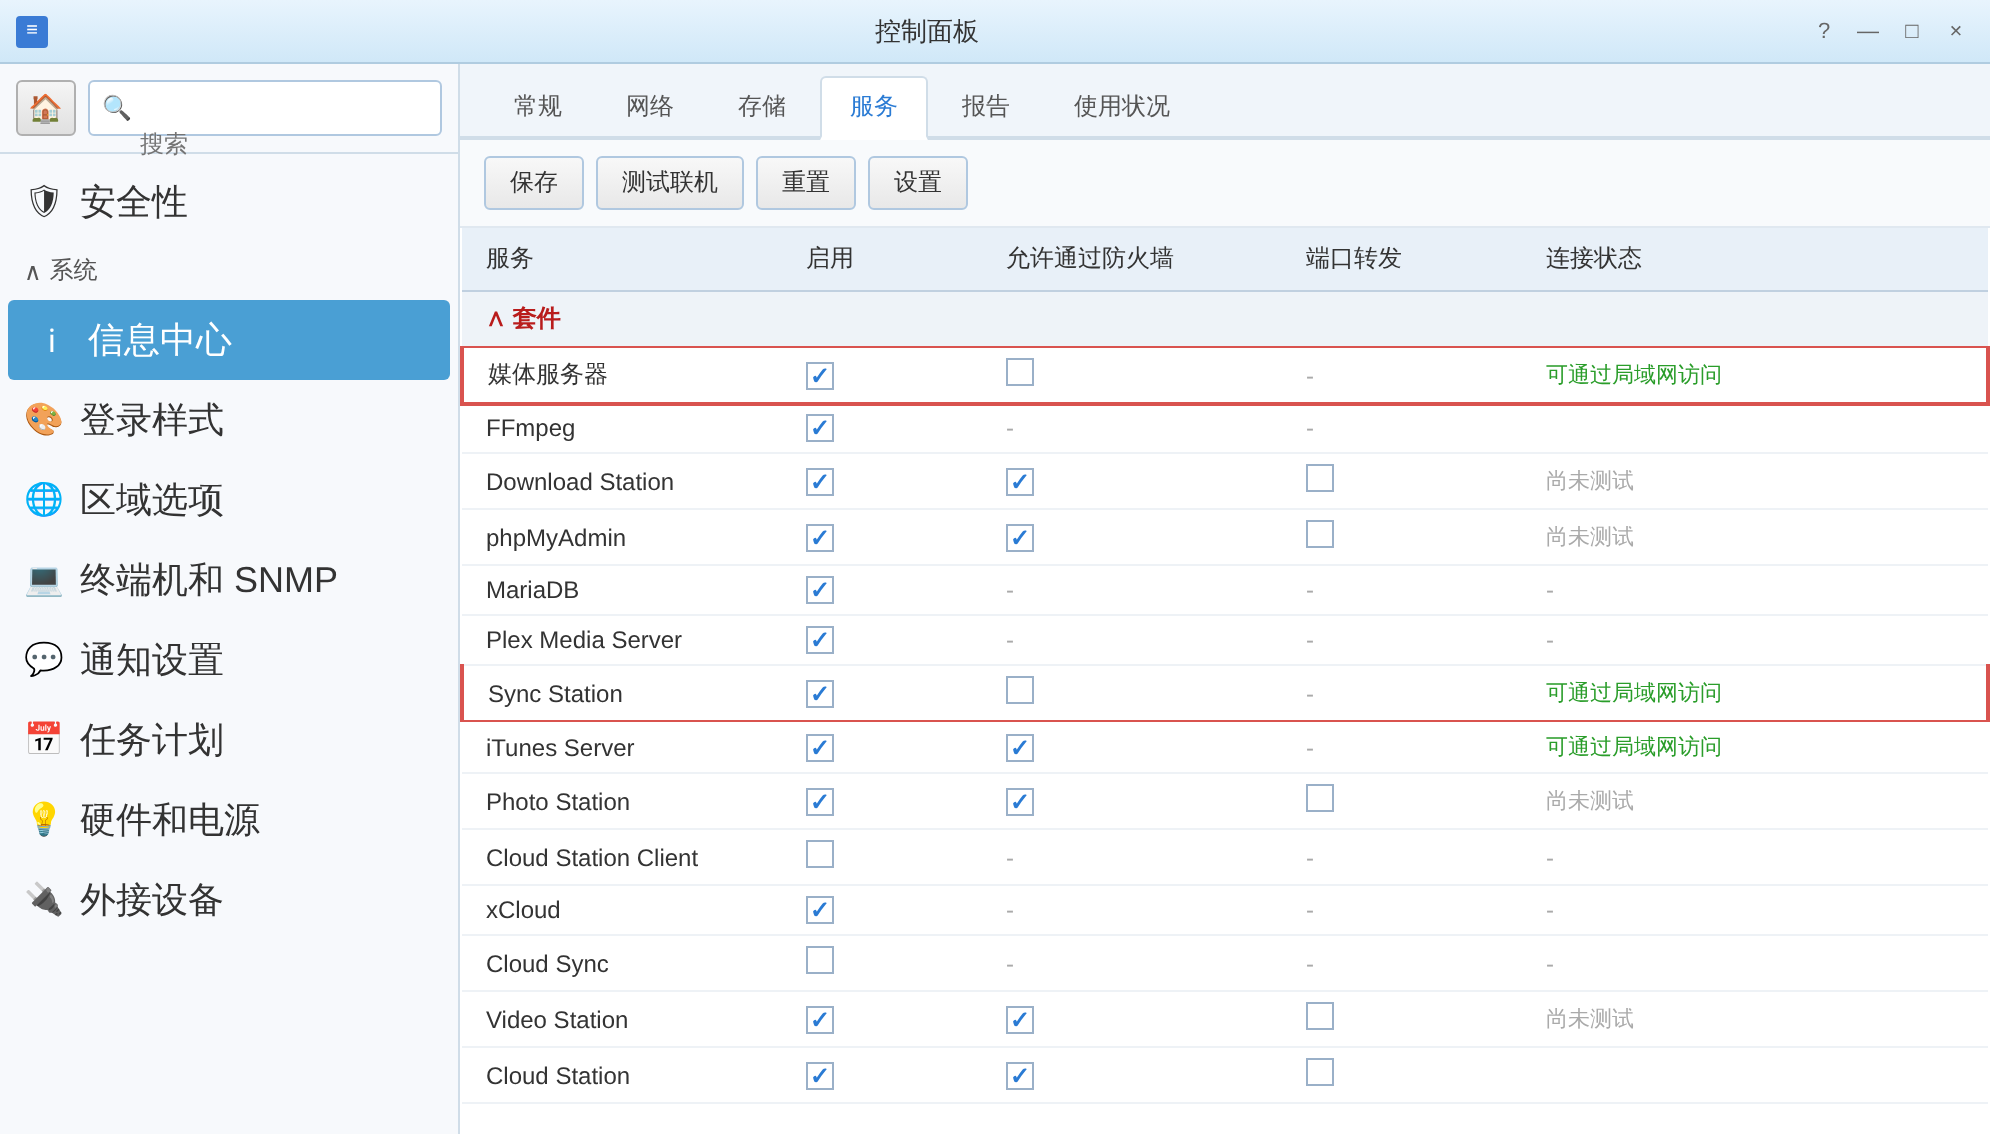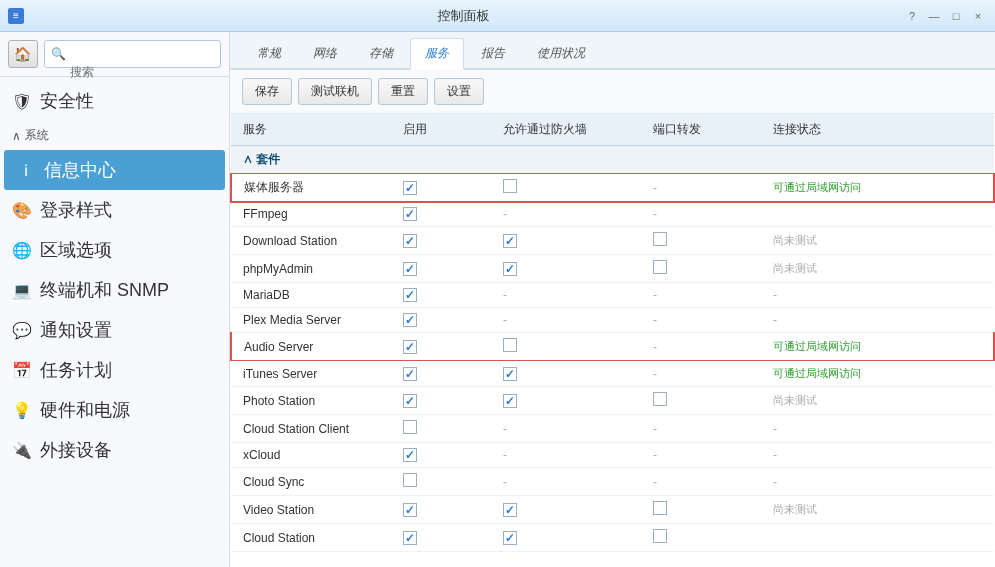--- a/index.html
+++ b/index.html
@@ -86,21 +86,20 @@
     
     .content { flex: 1; display: flex; flex-direction: column; background: white; }
 
     
     .tab-bar {
       display: flex; align-items: flex-end;
       padding: 0 12px;
       border-bottom: 2px solid #d0dde8;
       background: #f0f5fa;
       padding-top: 6px;
-      font-style: italic;
     }
     .tab {
       padding: 6px 14px;
       cursor: pointer;
       color: #555;
       font-size: 12px;
       border: 1px solid transparent;
       border-bottom: none;
       border-radius: 3px 3px 0 0;
       margin-right: 2px;
@@ -147,21 +146,21 @@
       padding: 5px 12px;
       border-bottom: 1px solid #eef2f6;
       font-size: 12px;
       color: #333;
       vertical-align: middle;
     }
 
     .section-header td {
       background: #eef3f8;
       font-weight: bold;
-      color: #0c4a6e;
+      color: #b91c1c;
       padding: 5px 12px;
     }
     .cb {
       width: 14px; height: 14px;
       border: 1px solid #9ab0c8;
       background: white;
       display: inline-flex; align-items: center; justify-content: center;
       cursor: pointer;
     }
     .cb.checked { background: white; }
@@ -331,21 +330,21 @@
 
           <tr>
             <td>Plex Media Server</td>
             <td><span class="cb checked"></span></td>
             <td><span class="dash">-</span></td>
             <td><span class="dash">-</span></td>
             <td><span class="dash">-</span></td>
           </tr>
 
           <tr>
-            <td style="border-left:2px solid #d9534f; border-top:1px solid #d9534f; border-bottom:1px solid #d9534f;">Audio Server</td>
+            <td style="border-left:2px solid #d9534f; border-top:1px solid #d9534f; border-bottom:1px solid #d9534f;">Sync Station</td>
             <td style="border-top:1px solid #d9534f; border-bottom:1px solid #d9534f;"><span class="cb checked"></span></td>
             <td style="border-top:1px solid #d9534f; border-bottom:1px solid #d9534f;"><span class="cb"></span></td>
             <td style="border-top:1px solid #d9534f; border-bottom:1px solid #d9534f;"><span class="dash">-</span></td>
             <td style="border-right:2px solid #d9534f; border-top:1px solid #d9534f; border-bottom:1px solid #d9534f;"><span class="status-accessible">可通过局域网访问</span></td>
           </tr>
 
           <tr>
             <td>iTunes Server</td>
             <td><span class="cb checked"></span></td>
             <td><span class="cb checked"></span></td>

